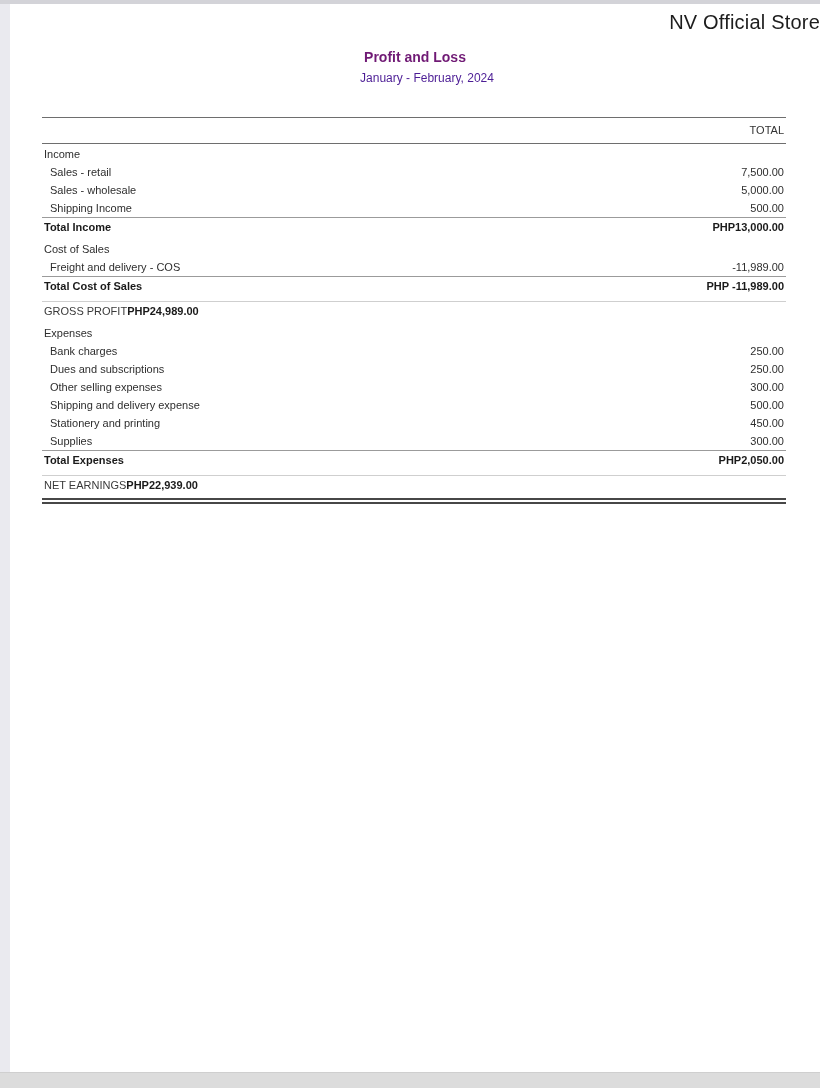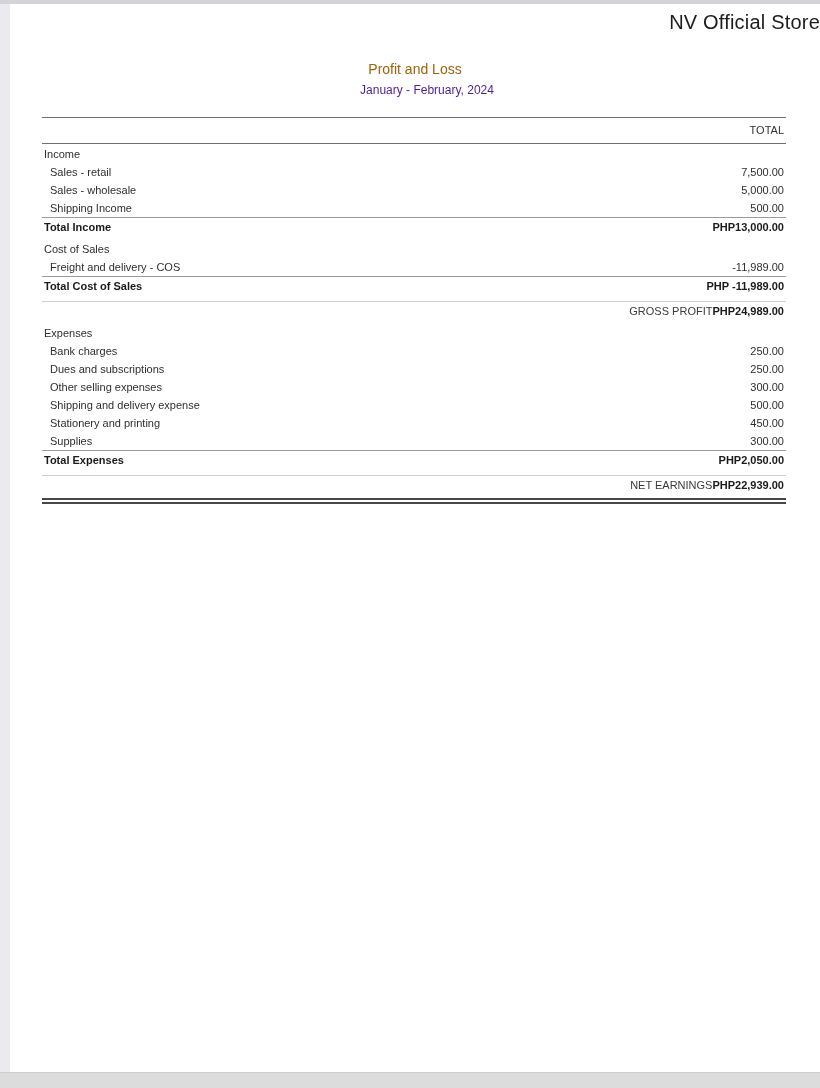--- a/index.html
+++ b/index.html
@@ -32,22 +32,22 @@
     position: absolute; left: 10px; top: 4px;
     width: 810px; height: 1069px;
     background: #ffffff;
   }
   .doc-header { text-align: center; padding-top: 5px; }
   .company {
     font-size: 20px; font-weight: 400; margin: 0;
     line-height: 26px; color: #1d1d1d; letter-spacing: 0.2px; text-align: right;
   }
   .report-title {
-    font-size: 14px; font-weight: 400;
-    margin: 26px 0 0; line-height: 17px; color: #a16207;
+    font-size: 14px; font-weight: 700;
+    margin: 14px 0 0; line-height: 17px; color: #701a75;
   }
   .period {
     font-size: 12px; margin: 5px 7px 0;
     line-height: 15px; color: #4c1d95; padding-left: 24px;
   }
   .report {
     position: absolute; left: 32px; top: 113px; width: 744px;
     font-size: 11px;
   }
   .col-header {
@@ -69,21 +69,21 @@
   .row .val { padding-right: 2px; }
   .row.total {
     font-weight: bold;
     border-top: 1px solid #9b9b9b;
     line-height: 19px;
     color: #1a1a1a;
     align-items: center;
   }
   .row.total .lbl { padding-left: 2px; }
   .summary-row {
-    display: flex; justify-content: flex-end;
+    display: flex; justify-content: flex-start;
     border-top: 1px solid #cfcfcf;
     line-height: 19px;
     margin-top: 5px;
   }
   .summary-row .lbl { padding-left: 2px; color: #3a3a3a; }
   .summary-row .val { font-weight: bold; color: #1a1a1a; padding-right: 2px; }
   .double-rule {
     margin-top: 3px;
     height: 2px;
     border-top: 2px solid #474747;

